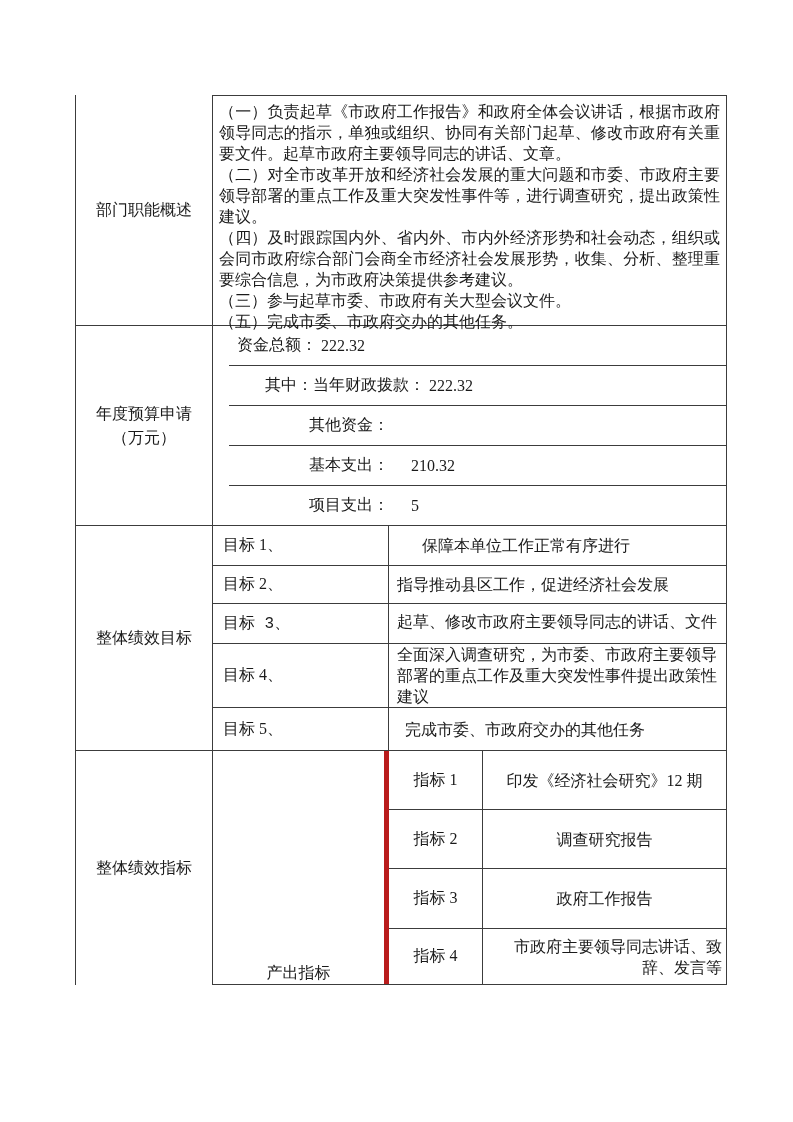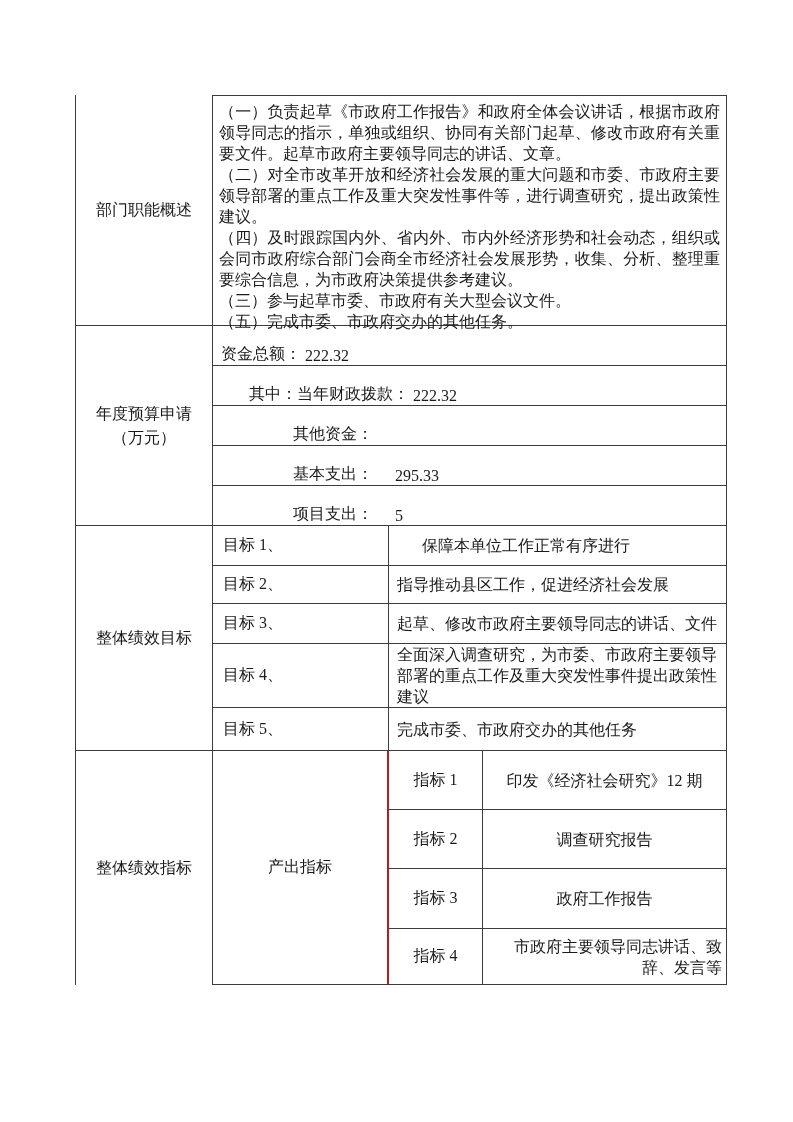--- a/index.html
+++ b/index.html
@@ -17,43 +17,43 @@
           display:flex; flex-direction:column; align-items:center; justify-content:center;
           text-align:center; line-height:24px; }
   
   .s1 { height:230px; }
   .s1 .content { flex:1; border-top:1px solid #3c3c3c; padding:5px 6px 0 6px;
                  line-height:21px; text-align:justify; }
   .s1 .content p { text-align:justify; }
   
   .s2 { height:200px; border-top:1px solid #3c3c3c; }
   .s2 .rows { flex:1; display:flex; flex-direction:column; }
-  .brow { flex:1; display:flex; align-items:flex-end; }
+  .brow { flex:1; display:flex; align-items:center;margin-left:16px; }
   .brow:not(:last-child) { border-bottom:1px solid #3c3c3c; }
   .ind0 { padding-left:8px; }
   .ind1 { padding-left:36px; }
   .ind2 { padding-left:80px; }
   .bval { margin-left:4px; }
   .gap .bval { margin-left:22px; }
   
   .s3 { height:225px; border-top:1px solid #3c3c3c; display:flex; }
   .s3 .rows { flex:1; display:flex; flex-direction:column; }
   .grow { display:flex; }
   .grow:not(:last-child) { border-bottom:1px solid #3c3c3c; }
-  .g1 { height:40px;gap:25px; } .g2 { height:38px; } .g3 { height:40px; }
-  .g4 { height:64px; } .g5 { height:42px; }
+  .g1 { height:40px;gap:25px; } .g2 { height:38px; } .g3 { height:40px;font-family:Liberation Mono, monospace; }
+  .g4 { height:64px; } .g5 { height:42px;gap:8px; }
   .gcol { width:176px; flex:0 0 176px; border-right:1px solid #3c3c3c;
           display:flex; align-items:center; padding-left:10px; }
   .gcontent { flex:1; display:flex; align-items:center; padding:2px 6px 2px 8px;
               line-height:21px; }
   
   .s4 { height:235px; border-top:1px solid #3c3c3c; display:flex; }
   .rightwrap { flex:1; display:flex; border-bottom:1px solid #3c3c3c; }
-  .colB { width:176px; flex:0 0 176px; border-right:2px solid #b91c1c;
-          display:flex; align-items:center; justify-content:center; }
+  .colB { width:176px; flex:0 0 176px; border-right:5px solid #b91c1c;
+          display:flex; align-items:flex-end; justify-content:center; }
   .s4 .rows { flex:1; display:flex; flex-direction:column; }
   .irow { display:flex; }
   .irow:not(:last-child) { border-bottom:1px solid #3c3c3c; }
   .i1 { height:59px; } .i2 { height:59px; } .i3 { height:60px; } .i4 { height:55px; }
   .icol { width:94px; flex:0 0 94px; border-right:1px solid #3c3c3c;
           display:flex; align-items:center; justify-content:center; }
   .dcell { flex:1; display:flex; align-items:center; justify-content:center;
            text-align:center; line-height:21px; padding:2px 4px; }
   .dcell.left { justify-content:flex-start; text-align:right; padding-left:6px; }
 </style>
@@ -89,21 +89,21 @@
         <div class="brow ind1">
           <span>其中：当年财政拨款：</span>
           <span class="bval">222.32</span>
         </div>
         <div class="brow ind2">
           <span>其他资金：</span>
           <span class="bval"></span>
         </div>
         <div class="brow ind2 gap">
           <span>基本支出：</span>
-          <span class="bval">295.33</span>
+          <span class="bval">210.32</span>
         </div>
         <div class="brow ind2 gap">
           <span>项目支出：</span>
           <span class="bval">5</span>
         </div>
       </div>
     </div>
 
     <div class="section s3">
       <div class="colA">

